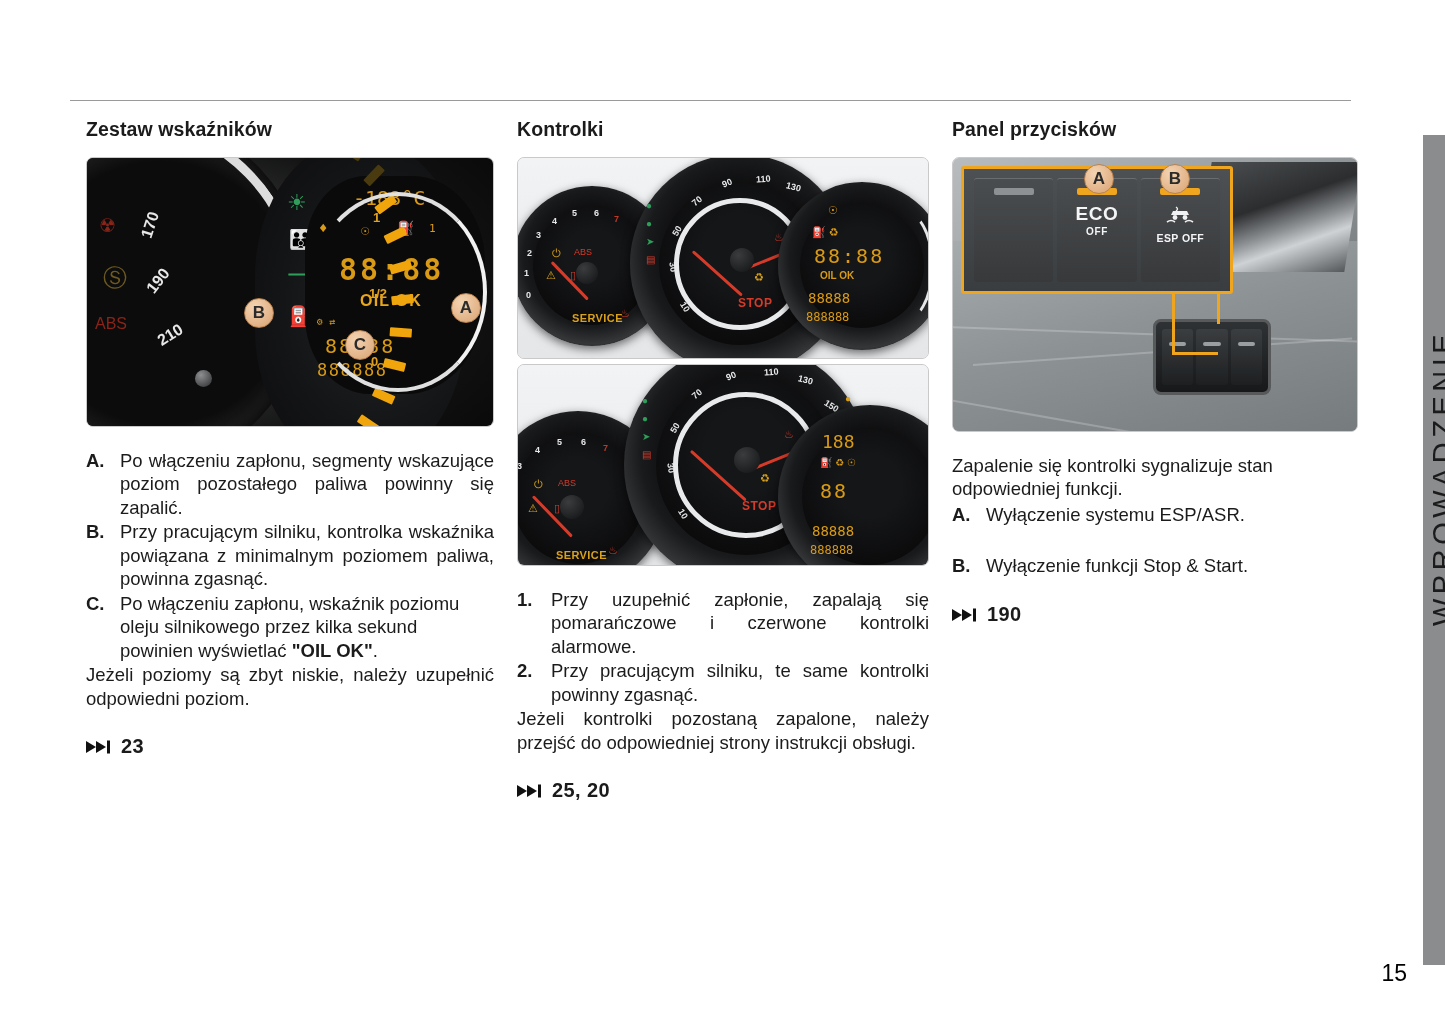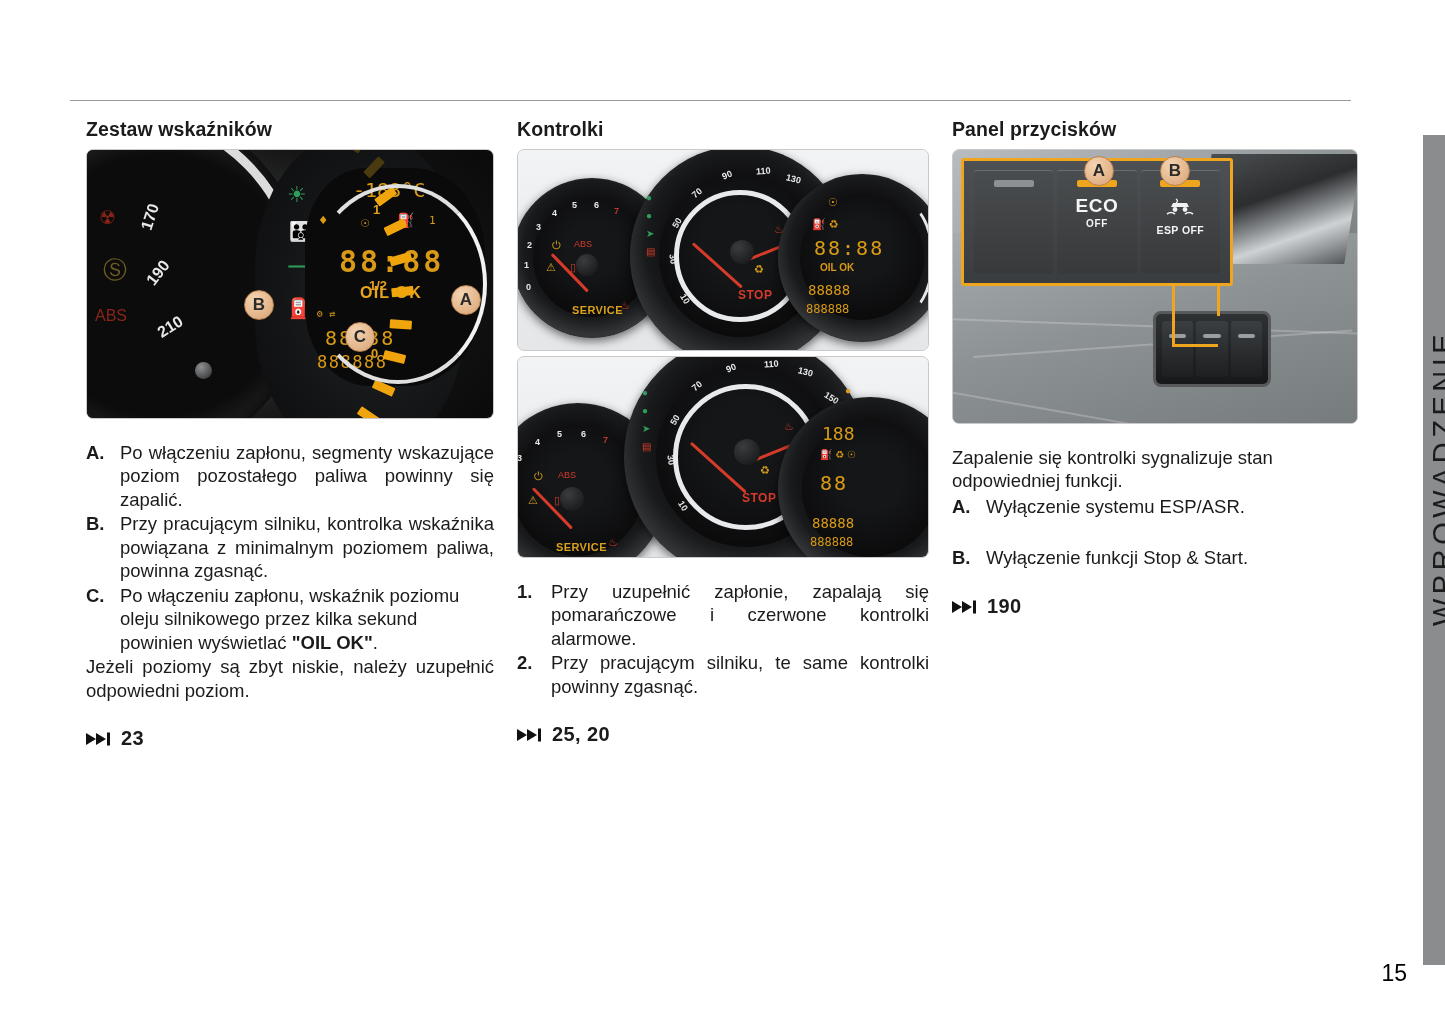--- a/index.html
+++ b/index.html
@@ -44,21 +44,21 @@
   }
 
   
   .col { position: absolute; top: 118px; }
   .col-1 { left: 86px;  width: 408px; }
   .col-2 { left: 517px; width: 412px; }
   .col-3 { left: 952px; width: 406px; }
 
   .col-head {
     font-size: 19.5px; font-weight: bold; color: #1b1b1b;
-    margin-bottom: 8px; letter-spacing: 0.1px;
+    margin-bottom: 16px; letter-spacing: 0.1px;
   }
 
   
   .figure {
     position: relative; width: 100%;
     border: 1px solid #c9c9c9; border-radius: 7px;
     overflow: hidden; background: #eef0f1;
   }
   .fig-cluster  { height: 270px; }
   .fig-dials-a  { height: 202px; }
@@ -478,20 +478,21 @@
 
     <div class="body-text">
       <div class="listrow">
         <span class="marker">1.</span>
         <span class="txt">Przy uzupełnić zapłonie, zapalają się pomarańczowe i czerwone kontrolki alarmowe.</span>
       </div>
       <div class="listrow">
         <span class="marker">2.</span>
         <span class="txt">Przy pracującym silniku, te same kontrolki powinny zgasnąć.</span>
       </div>
+      <div class="plain-para">Jeżeli kontrolki pozostaną zapalone, należy przejść do odpowiedniej strony instrukcji obsługi.</div>
 
       <div class="ref">
         <span class="glyph">
           <svg width="26" height="16" viewBox="0 0 26 16">
               <polygon points="0,2 10,8 0,14" fill="#111"></polygon>
               <polygon points="10,2 20,8 10,14" fill="#111"></polygon>
               <rect x="21" y="1.5" width="3" height="13" fill="#111"></rect>
             </svg>
         </span>
         <span class="refnum">25, 20</span>

